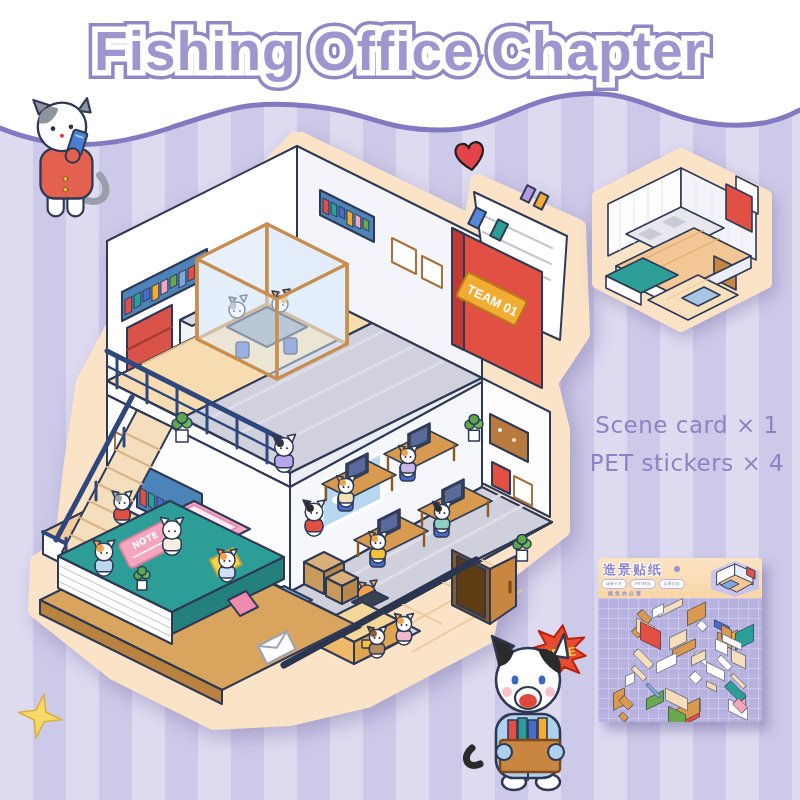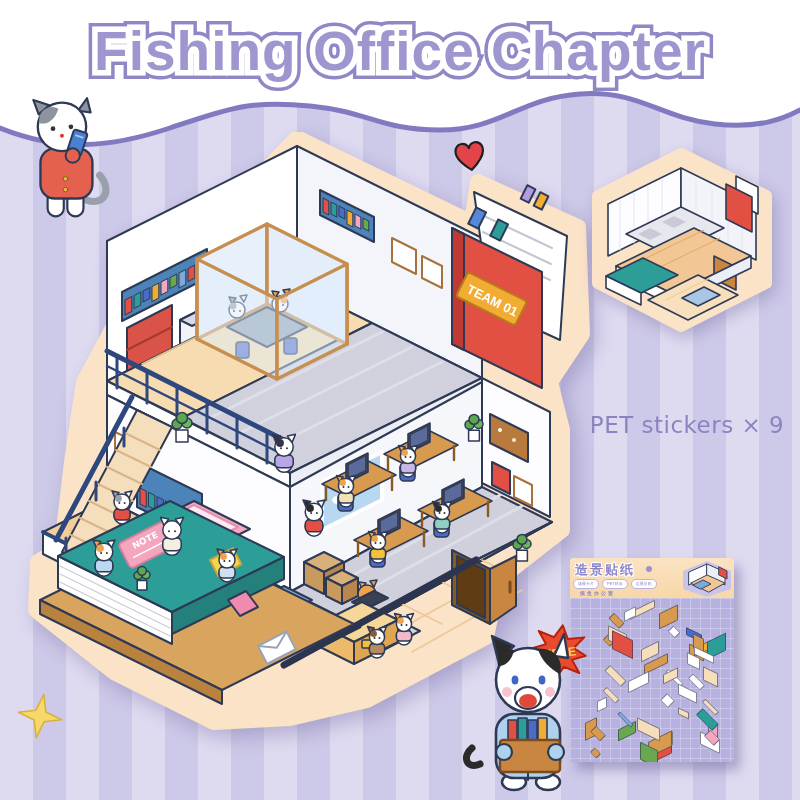--- a/index.html
+++ b/index.html
@@ -30,21 +30,21 @@
   #heart{left:452px;top:140px;z-index:3;}
   #star{left:16px;top:692px;z-index:1;}
   
   #contents-list{
     left:578px;top:406px;width:218px;z-index:2;text-align:center;
     font-family:"DejaVu Sans",sans-serif;font-size:23px;line-height:38px;
     color:var(--text_purple,#8a84c3);letter-spacing:.5px;white-space:nowrap;
   }
   
   #sticker-sheet{
-    left:570px;top:558px;width:164px;height:204px;z-index:2;border-radius:3px;
+    left:598px;top:558px;width:164px;height:164px;z-index:2;border-radius:3px;
     box-shadow:6px 8px 12px rgba(100,90,150,.45);overflow:hidden;background:var(--sheet_body,#b7b1e0);
   }
   #sheet-header{
     position:absolute;left:0;top:0;right:0;height:40px;
     background:linear-gradient(#fbe3c2,var(--sheet_header,#f8d7a8));
   }
   #sheet-title{
     position:absolute;left:5px;top:3px;font-weight:bold;font-size:13px;letter-spacing:2px;
     color:#8c84cc;
     text-shadow:-1px -1px 0 #fff,1px -1px 0 #fff,-1px 1px 0 #fff,1px 1px 0 #fff;
@@ -554,21 +554,22 @@
     <polygon points="62,152 112,127 152,147 102,172" fill="#f8e0bd"></polygon>
     <line x1="80" y1="152" x2="124" y2="130" stroke="#ecc897" stroke-width="1"></line>
     <polygon points="96,150 118,139 134,147 112,158" fill="#a9c6e4"></polygon>
 
     <polygon points="20,128 57,110 92,127 55,145" fill="#2d9e97"></polygon>
     <polygon points="20,128 55,145 55,157 20,140" fill="#ffffff"></polygon>
   </g>
 </svg>
 
 <div id="contents-list" class="abs">
-  <div>PET stickers × 9</div>
+  <div>Scene card × 1</div>
+  <div>PET stickers × 4</div>
 </div>
 
 <div id="sticker-sheet" class="abs">
   <div id="sheet-header">
     <div id="sheet-title">造景贴纸</div>
     <div id="sheet-hole"></div>
     <div id="sheet-badges">
       <span class="pill">场景卡片</span>
       <span class="pill">PET材质</span>
       <span class="pill">造景拼贴</span>

